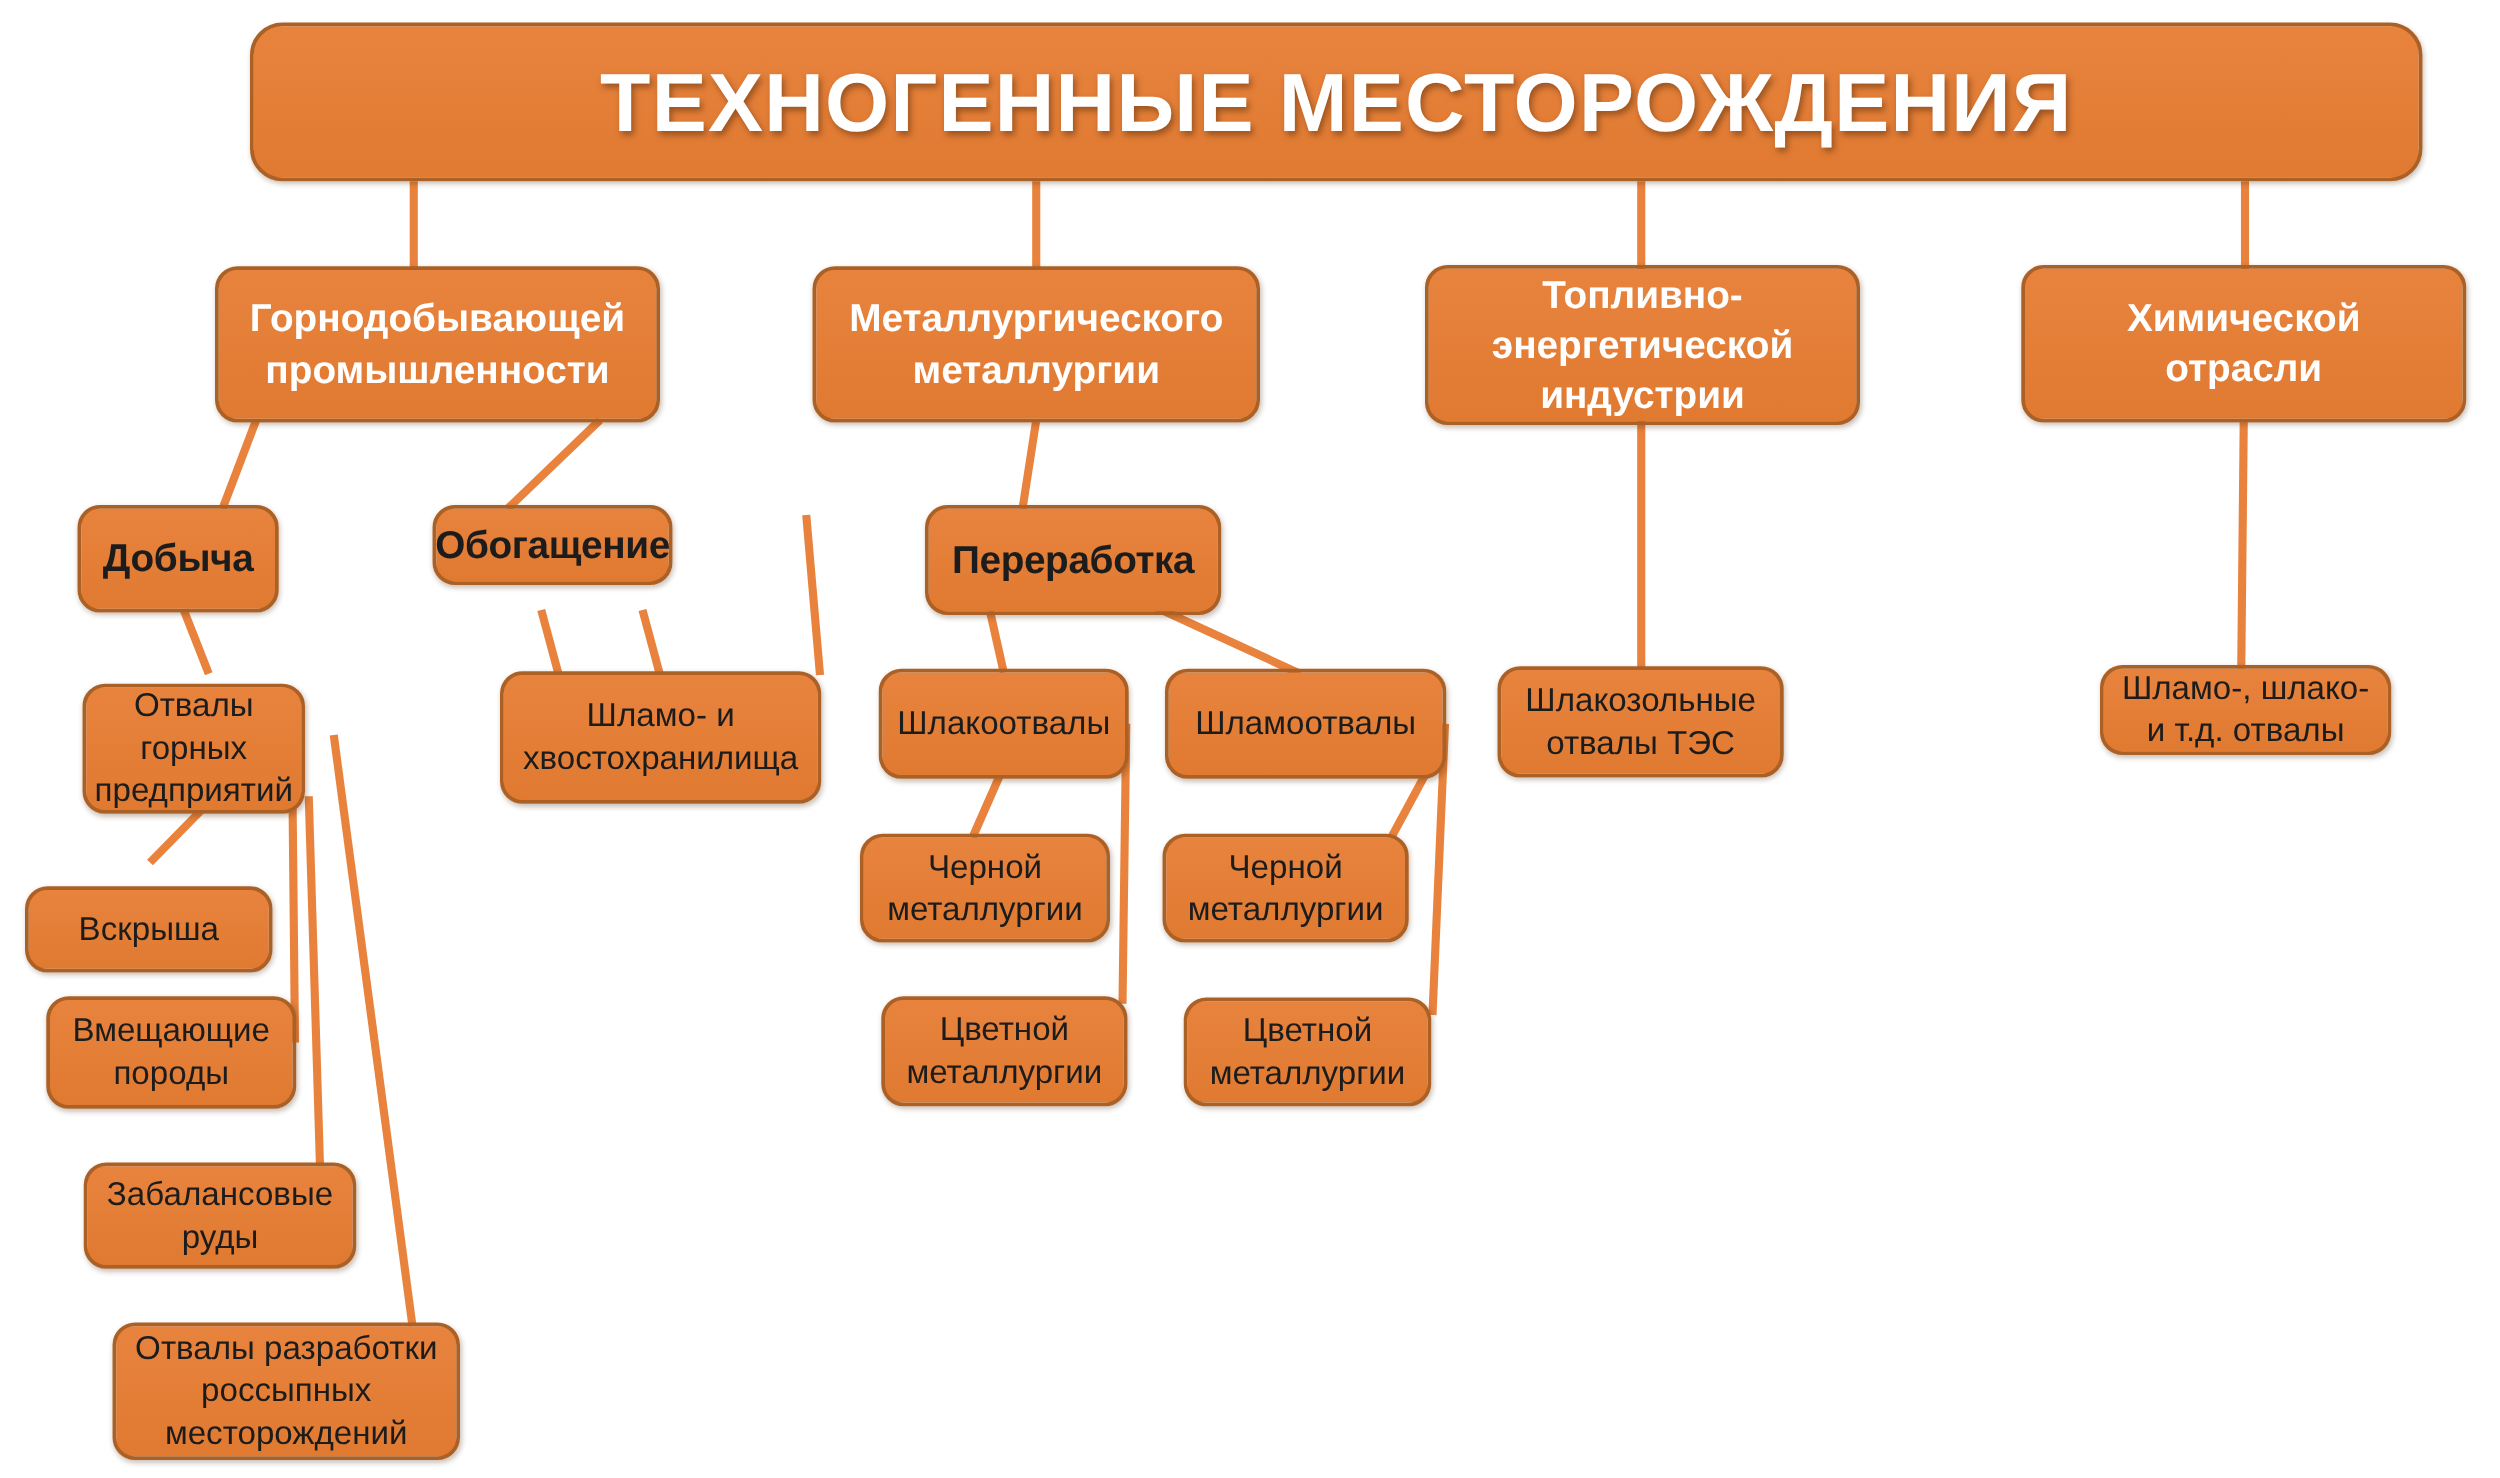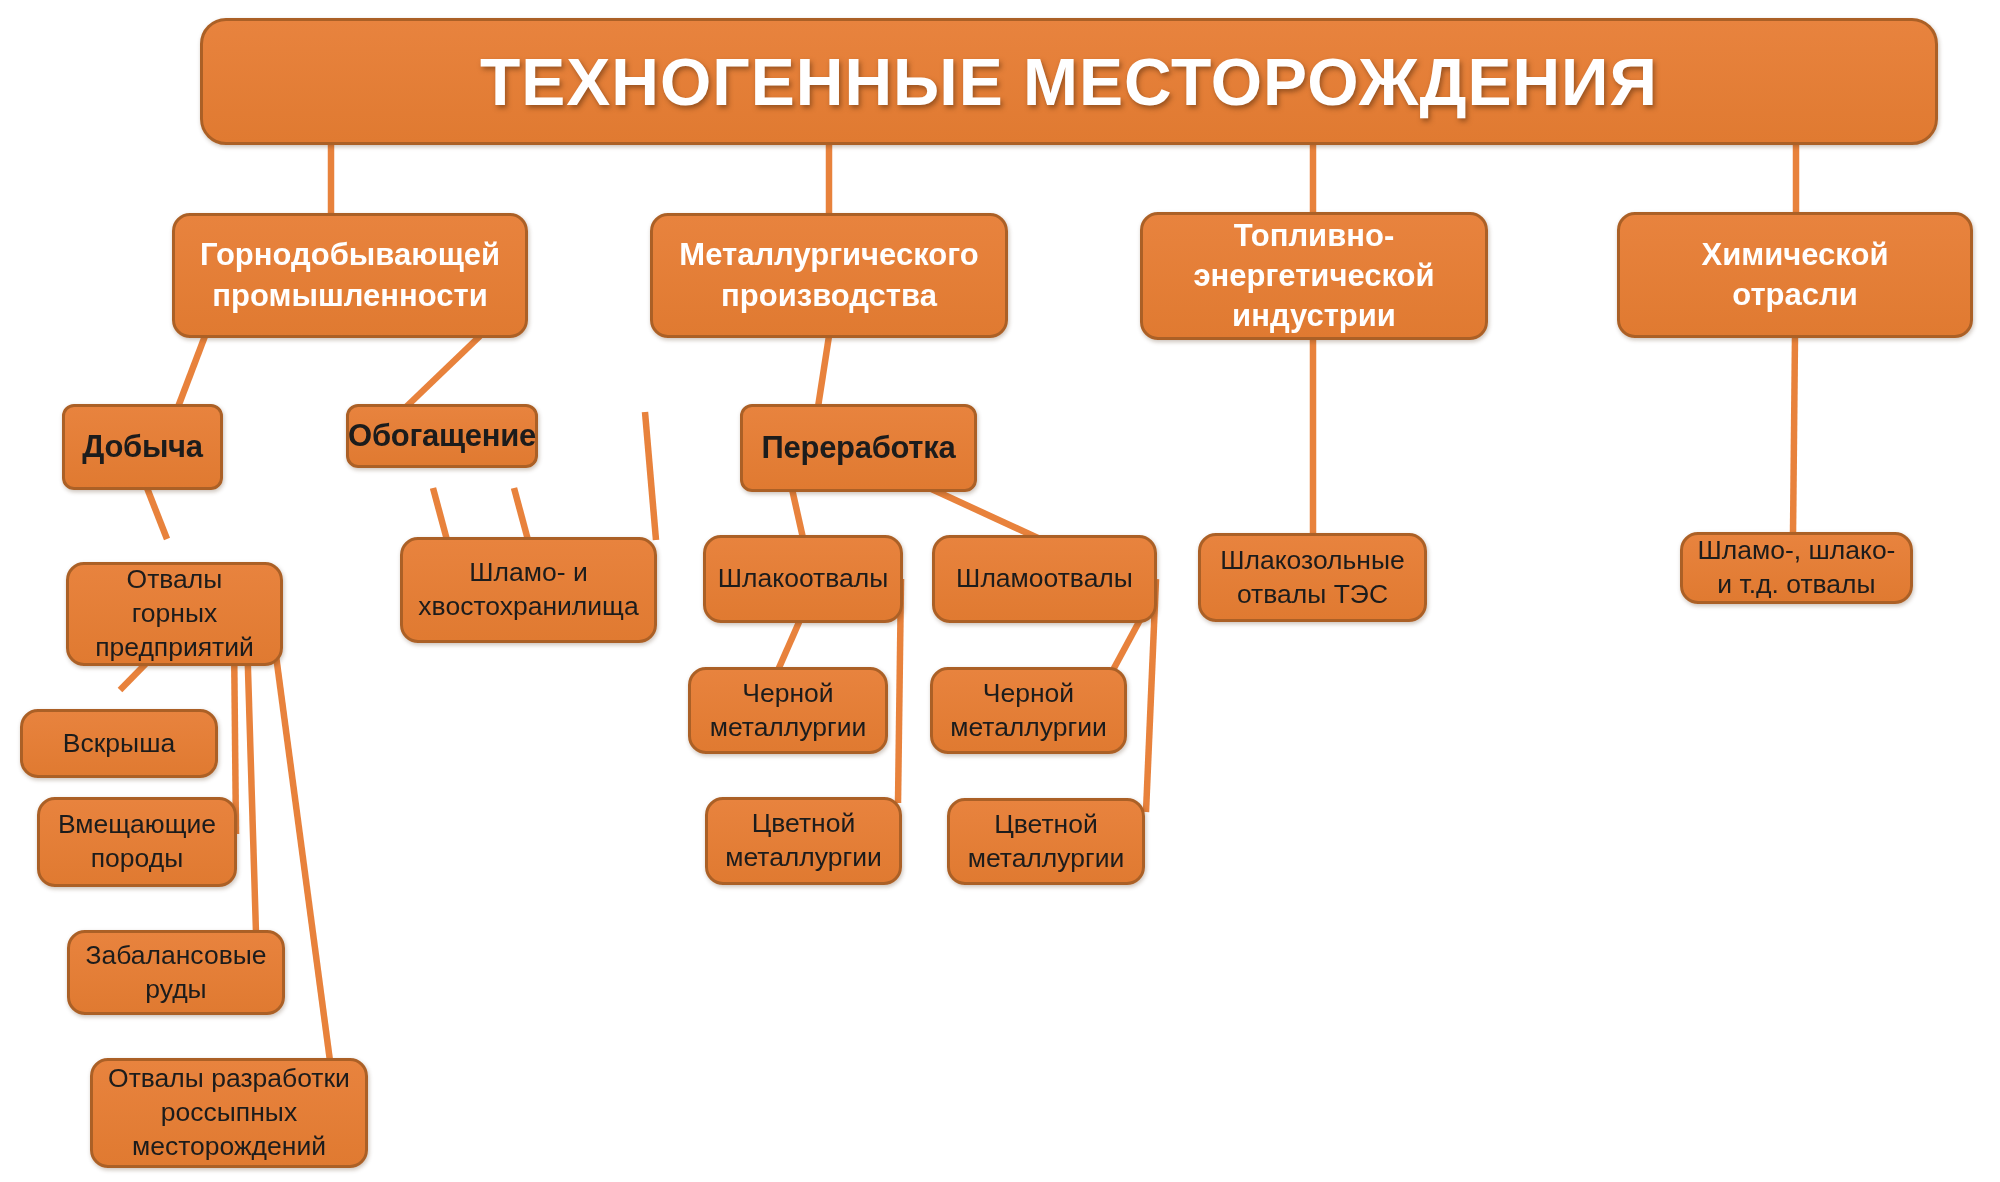--- a/index.html
+++ b/index.html
@@ -20,21 +20,21 @@
     text-align:center;white-space:pre-line;
     color:#1C1C1C;
     box-shadow:1px 2px 4px rgba(70,35,8,0.28);
     padding:4px 8px;
   }
   .title{
     border-radius:26px;color:#ffffff;font-weight:700;font-size:66px;
     letter-spacing:1px;text-shadow:2px 3px 5px rgba(80,40,10,0.5);
   }
   .lvl2{color:#ffffff;font-weight:700;font-size:31px;line-height:1.3;}
-  .lvl3{font-weight:700;font-size:31px;letter-spacing:-0.3px;border-radius:12px;}
+  .lvl3{font-weight:700;font-size:31px;letter-spacing:-0.3px;}
   .lvl4{font-weight:400;font-size:26.5px;line-height:1.28;}
 </style>
 </head>
 <body>
 
 <div id="canvas">
 
   <svg class="connectors">
     <line x1="331" y1="145" x2="331" y2="216" stroke="#E8823C"></line>
     <line x1="829" y1="145" x2="829" y2="216" stroke="#E8823C"></line>
@@ -59,32 +59,32 @@
     <line x1="901" y1="579" x2="898" y2="803" stroke="#E8823C"></line>
     <line x1="1140" y1="620" x2="1113" y2="670" stroke="#E8823C"></line>
     <line x1="1156" y1="579" x2="1146" y2="812" stroke="#E8823C"></line>
   </svg>
 
   <div class="node title" style="left:200px;top:18px;width:1738px;height:127px">ТЕХНОГЕННЫЕ МЕСТОРОЖДЕНИЯ</div>
 
   <div class="node lvl2" style="left:172px;top:213px;width:356px;height:125px">Горнодобывающей
 промышленности</div>
   <div class="node lvl2" style="left:650px;top:213px;width:358px;height:125px">Металлургического
-производства</div>
+металлургии</div>
   <div class="node lvl2" style="left:1140px;top:212px;width:348px;height:128px">Топливно-
 энергетической
 индустрии</div>
   <div class="node lvl2" style="left:1617px;top:212px;width:356px;height:126px">Химической
 отрасли</div>
 
   <div class="node lvl3" style="left:62px;top:404px;width:161px;height:86px">Добыча</div>
   <div class="node lvl3" style="left:346px;top:404px;width:192px;height:64px">Обогащение</div>
   <div class="node lvl3" style="left:740px;top:404px;width:237px;height:88px">Переработка</div>
 
-  <div class="node lvl4" style="left:66px;top:562px;width:217px;height:104px">Отвалы
+  <div class="node lvl4" style="left:66px;top:547px;width:178px;height:104px">Отвалы
 горных
 предприятий</div>
   <div class="node lvl4" style="left:400px;top:537px;width:257px;height:106px">Шламо- и
 хвостохранилища</div>
   <div class="node lvl4" style="left:703px;top:535px;width:200px;height:88px">Шлакоотвалы</div>
   <div class="node lvl4" style="left:932px;top:535px;width:225px;height:88px">Шламоотвалы</div>
   <div class="node lvl4" style="left:1198px;top:533px;width:229px;height:89px">Шлакозольные
 отвалы ТЭС</div>
   <div class="node lvl4" style="left:1680px;top:532px;width:233px;height:72px">Шламо-, шлако-
 и т.д. отвалы</div>

